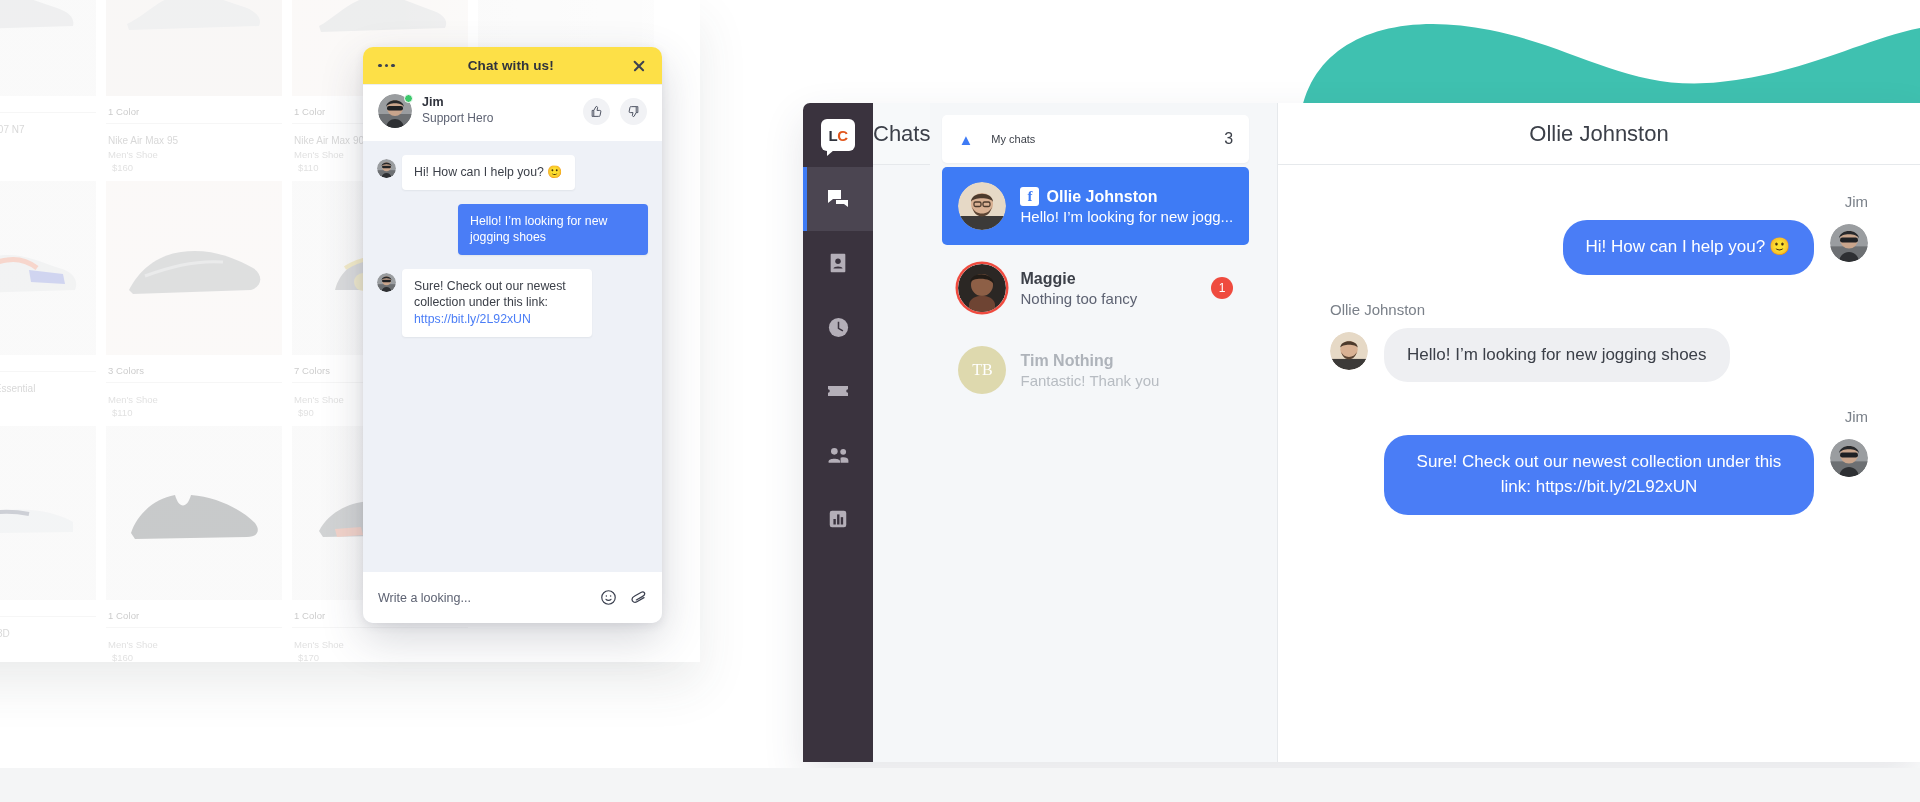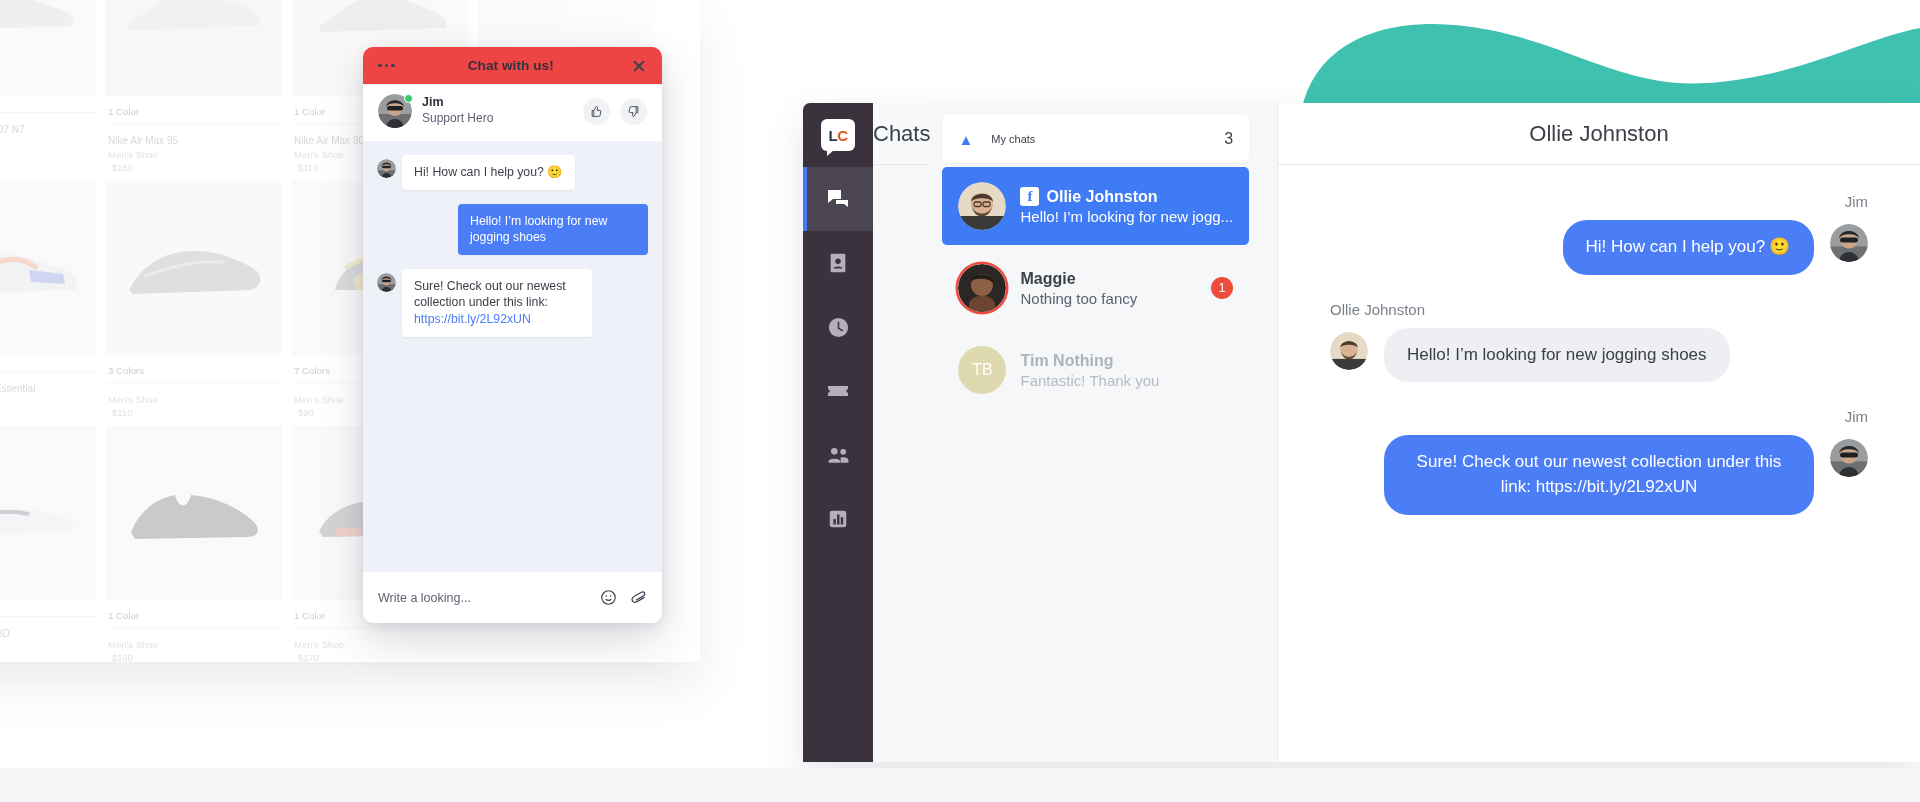--- a/index.html
+++ b/index.html
@@ -60,21 +60,21 @@
 
   
   .widget {
     position: absolute; left: 363px; top: 47px; width: 299px; height: 576px;
     background: #eef1f7;
     border-radius: 10px;
     box-shadow: 0 16px 44px rgba(55,62,82,.20), 0 3px 10px rgba(55,62,82,.10);
     display: flex; flex-direction: column; overflow: hidden;
   }
   .w-titlebar {
-    height: 37px; background: #ef4444;
+    height: 37px; background: #fde047;
     display: flex; align-items: center; padding: 2px 15px;
     flex: none;
   }
   .w-dots { display: flex; gap: 3px; }
   .w-dots i { width: 3.5px; height: 3.5px; border-radius: 50%; background: #3d4251; display: block; }
   .w-title {
     flex: 1; text-align: center; font-size: 13.5px; font-weight: bold; color: #30333d;
     letter-spacing: .1px; margin-left: -4px;
   }
   .w-close { width: 16px; height: 16px; position: relative; cursor: pointer; }
@@ -191,21 +191,21 @@
     width: 19px; height: 19px; background: #fff; border-radius: 3px;
     display: flex; align-items: center; justify-content: center; flex: none;
   }
   .fb-badge span { color: #3e7bf5; font-size: 15px; font-weight: bold; line-height: 1; font-family: "Liberation Serif", serif; }
   .unread {
     width: 22px; height: 22px; border-radius: 50%; background: #ef4b3f; color: #fff;
     font-size: 12px; display: flex; align-items: center; justify-content: center; flex: none;
   }
   .ci-initials {
     width: 48px; height: 48px; border-radius: 50%; background: #ded9ae; color: #fff;
-    display: flex; align-items: center; justify-content: center; font-size: 16px; flex: none;
+    display: flex; align-items: center; justify-content: center; font-size: 16px; flex: none; font-family: Liberation Serif, serif;
   }
   .ring { box-shadow: 0 0 0 2.5px #ef4b3f; }
 
   .app-conv { flex: 1; display: flex; flex-direction: column; background: #fff; min-width: 0; }
   .conv-head {
     height: 62px; flex: none; border-bottom: 1px solid #e6e9ec;
     display: flex; align-items: center; justify-content: center;
   }
   .conv-head h2 { font-size: 22px; font-weight: normal; color: #3c4049; }
   .conv-body { flex: 1; padding: 28px 52px 0 52px; overflow: hidden; }

